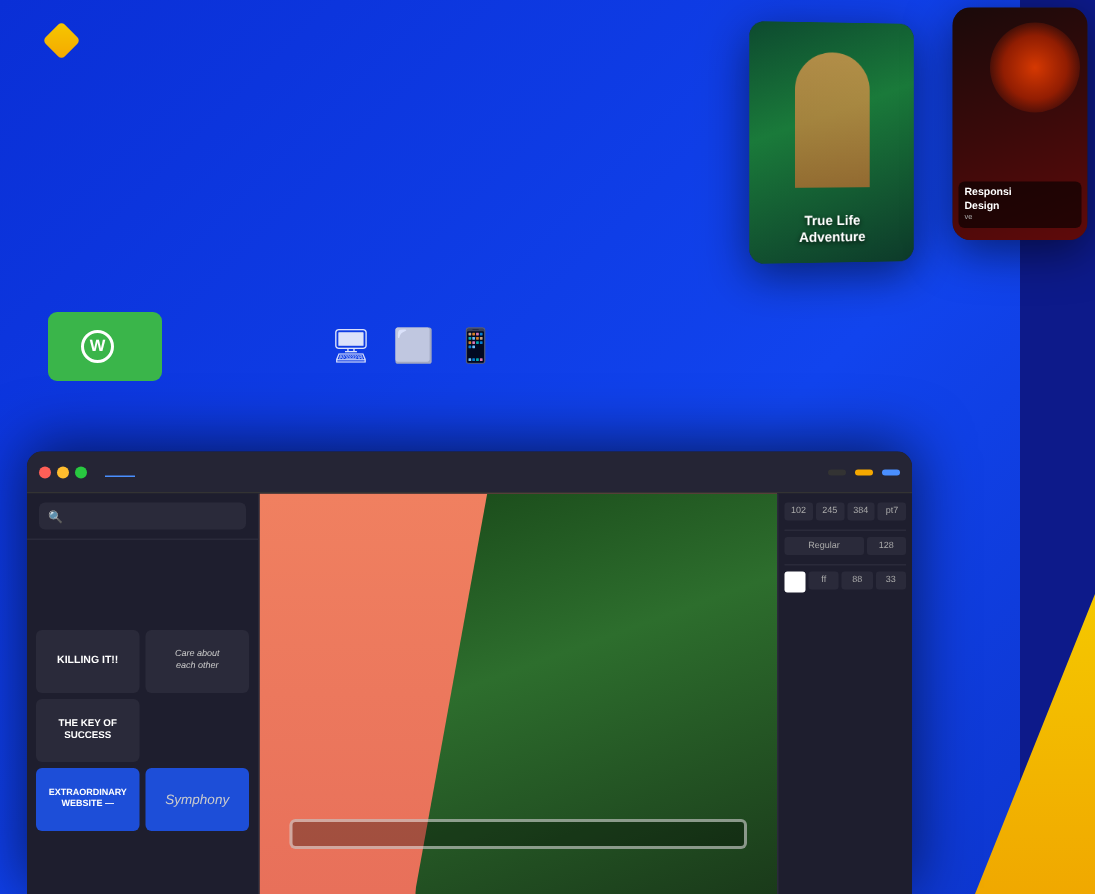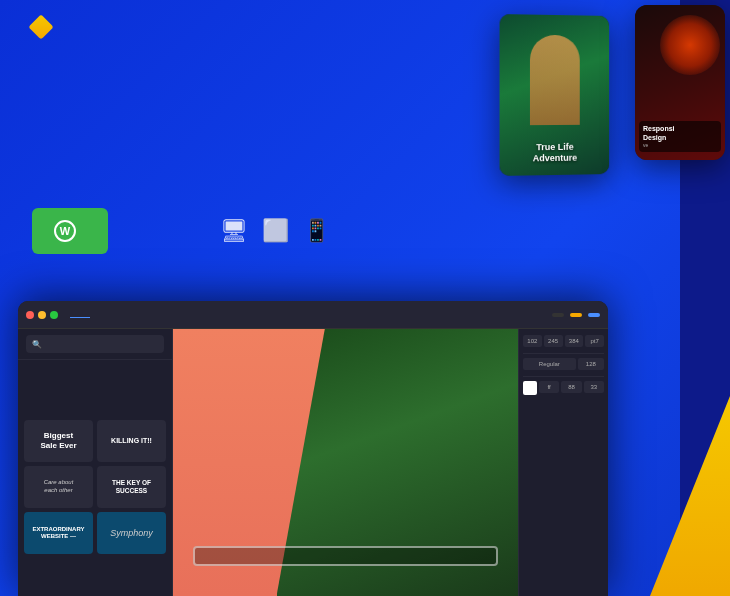--- a/index.html
+++ b/index.html
@@ -420,21 +420,21 @@
       line-height: 1.3;
     }
 
     .combo-grid-bottom {
       display: grid;
       grid-template-columns: 1fr 1fr;
       gap: 4px;
       padding: 4px 6px;
     }
     .combo-item-ext {
-      background: #0c4a6e;
+      background: #1d4ed8;
       border-radius: 4px;
       height: 42px;
       display: flex;
       align-items: center;
       justify-content: center;
       text-align: center;
       cursor: pointer;
       padding: 3px;
     }
     .combo-text-ext {
@@ -700,23 +700,20 @@
       <div class="text-item">
         <div class="text-item-subheading"></div>
       </div>
       <div class="text-item">
         <div class="text-item-body"></div>
       </div>
 
       <div class="combo-label"></div>
       <div class="combo-grid">
         <div class="combo-item">
-          <div class="combo-text-biggest">Biggest<br>Sale Ever</div>
-        </div>
-        <div class="combo-item">
           <div class="combo-text-killing">KILLING IT!!</div>
         </div>
         <div class="combo-item">
           <div class="combo-text-care">Care about<br>each other</div>
         </div>
         <div class="combo-item">
           <div class="combo-text-key">THE KEY OF<br>SUCCESS</div>
         </div>
       </div>
 

